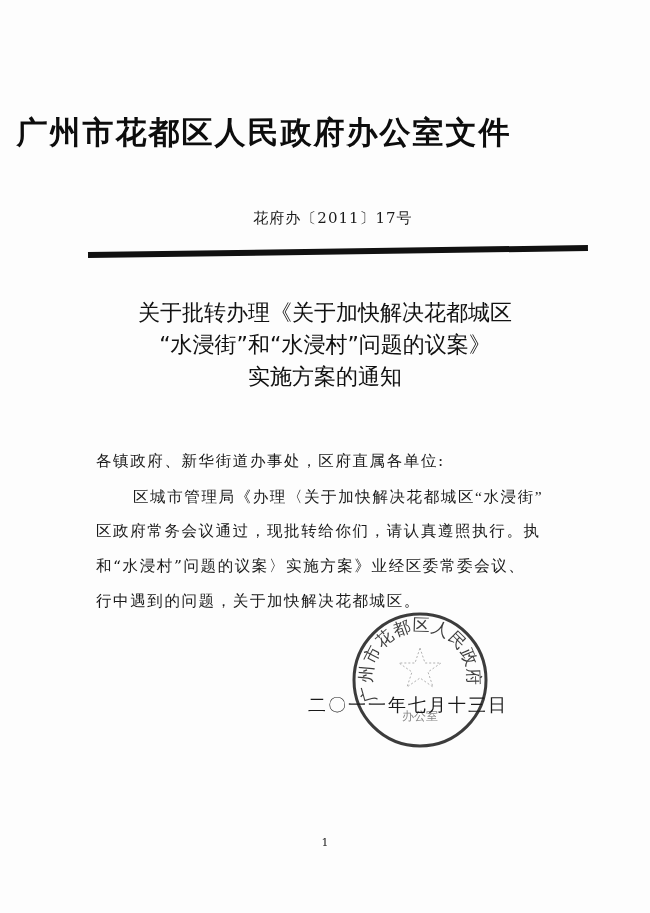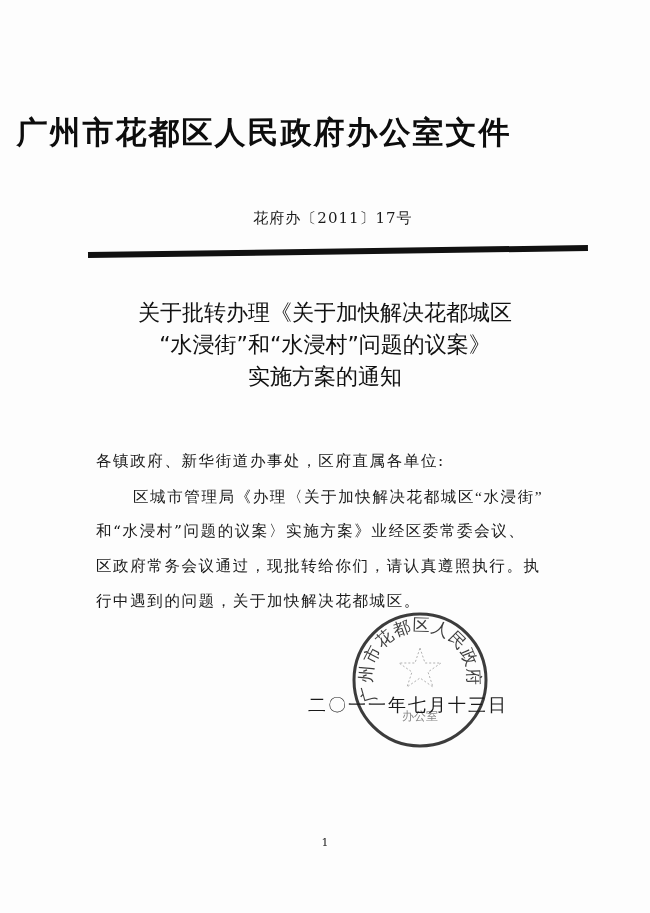--- a/index.html
+++ b/index.html
@@ -123,22 +123,22 @@
 
   <div class="doc-title">
     <span class="line">关于批转办理《关于加快解决花都城区</span>
     <span class="line">“水浸街”和“水浸村”问题的议案》</span>
     <span class="line">实施方案的通知</span>
   </div>
 
   <div class="doc-body">
     <span class="line">各镇政府、新华街道办事处，区府直属各单位:</span>
     <span class="line indent">区城市管理局《办理〈关于加快解决花都城区“水浸街”</span>
+    <span class="line">区政府常务会议通过，现批转给你们，请认真遵照执行。执</span>
     <span class="line">和“水浸村”问题的议案〉实施方案》业经区委常委会议、</span>
-    <span class="line">区政府常务会议通过，现批转给你们，请认真遵照执行。执</span>
     <span class="line">行中遇到的问题，关于加快解决花都城区。</span>
   </div>
 
   <div class="doc-date">二〇一一年七月十三日</div>
 
   <div class="seal">
     <svg width="140" height="140" viewBox="0 0 140 140">
       <defs>
         <path id="sealArc" d="M 28 92 A 48 48 0 1 1 112 92" fill="none"></path>
       </defs>

